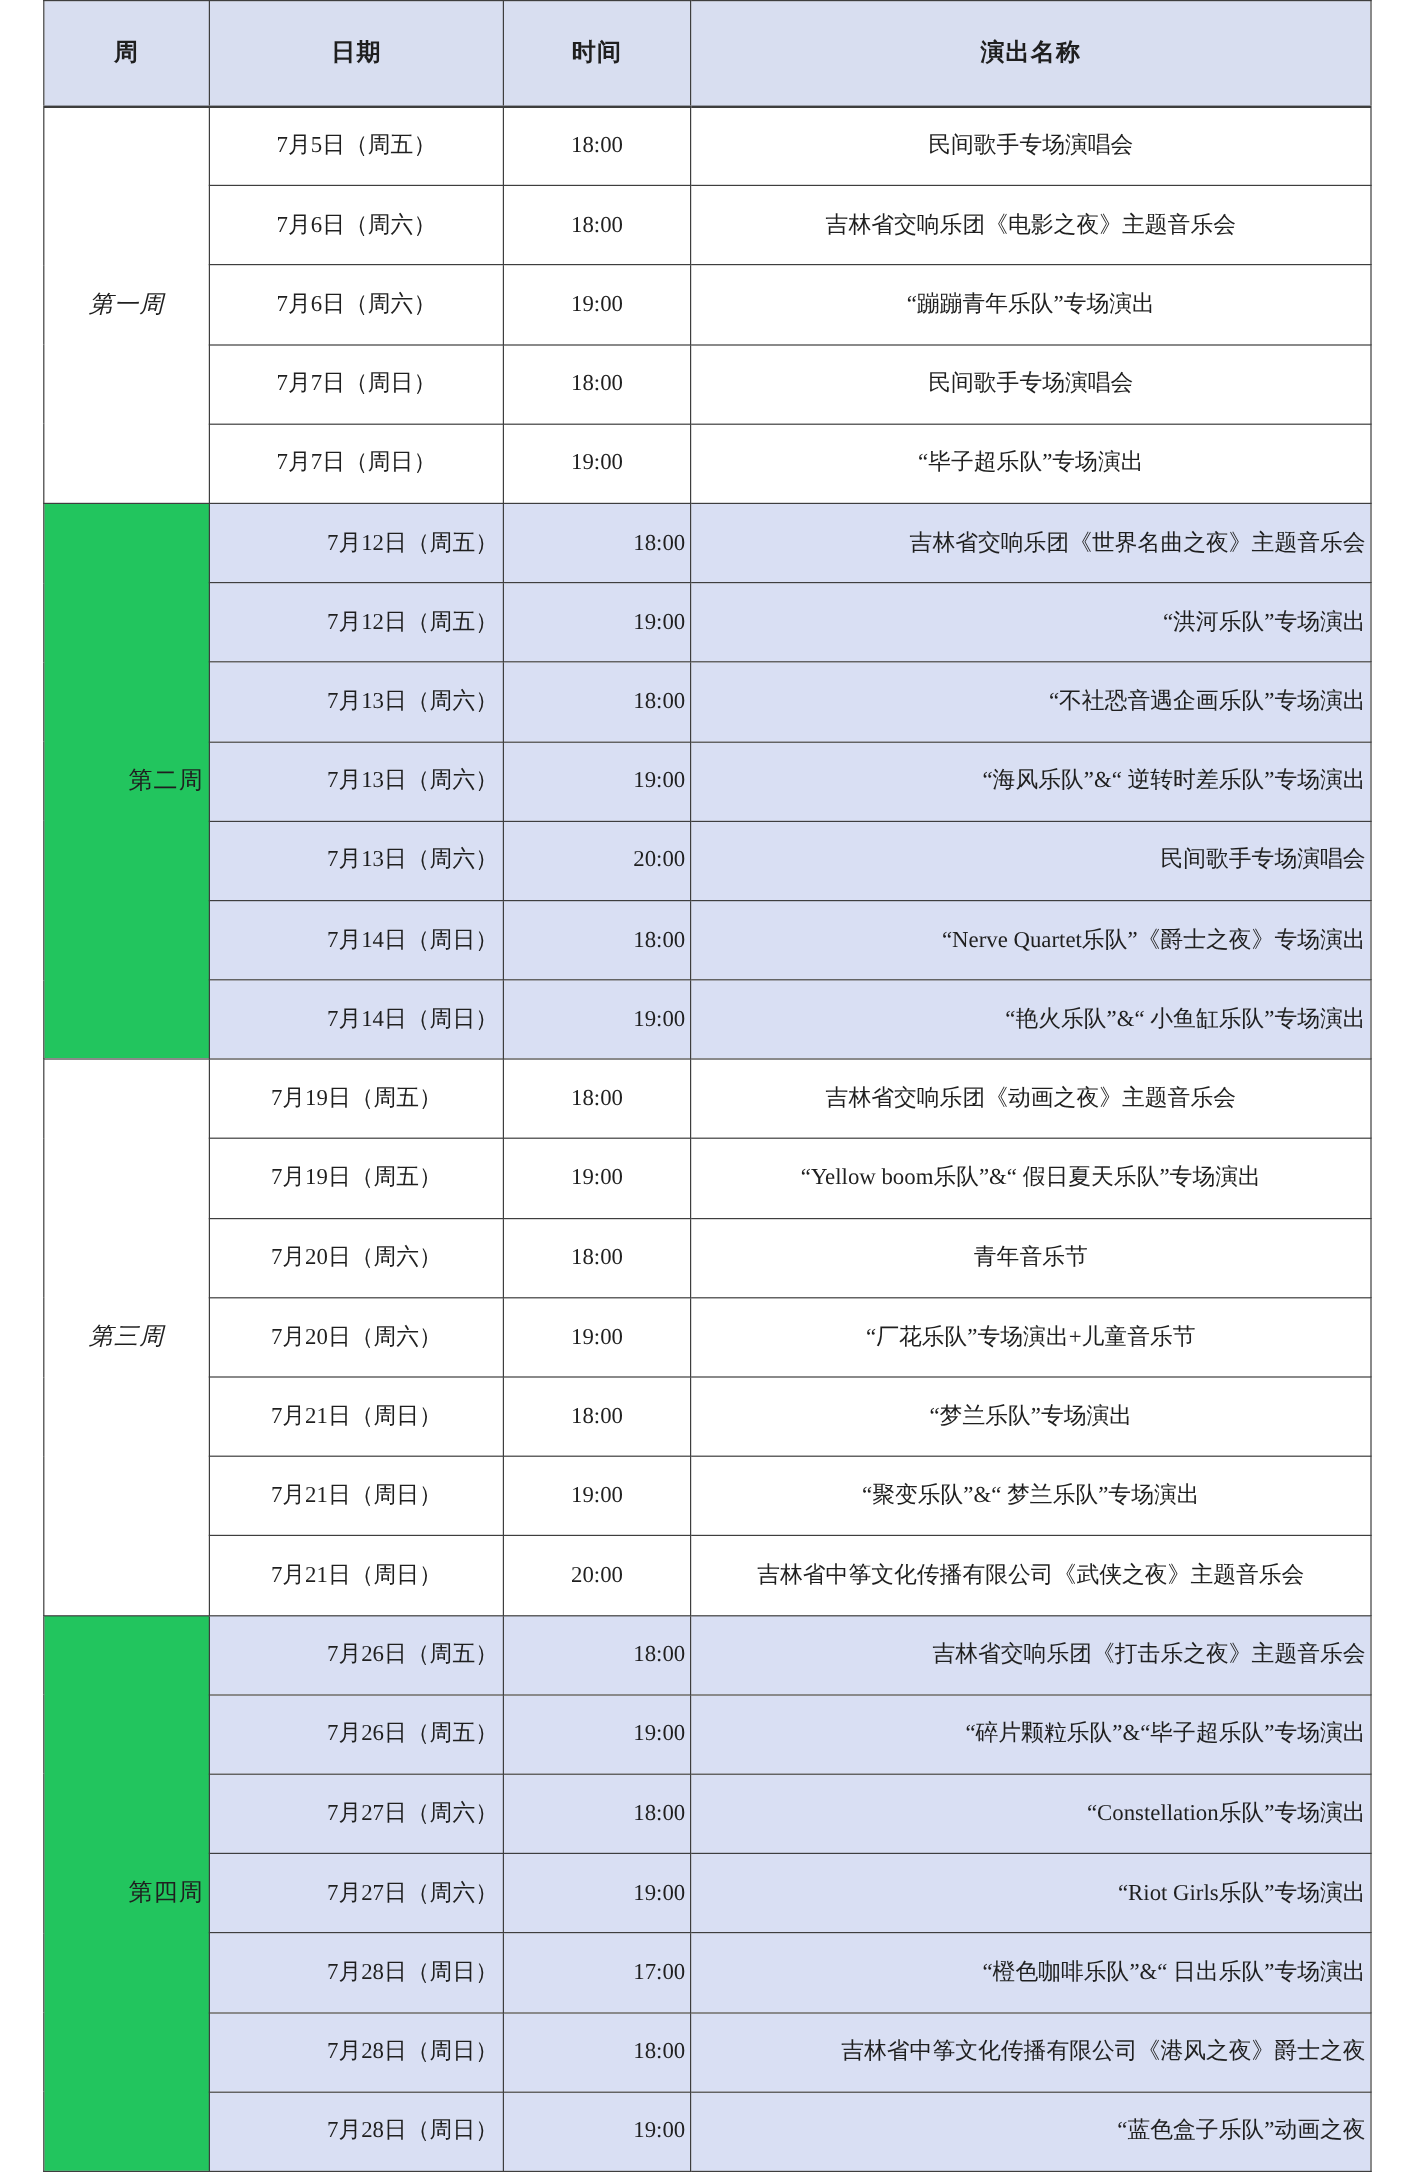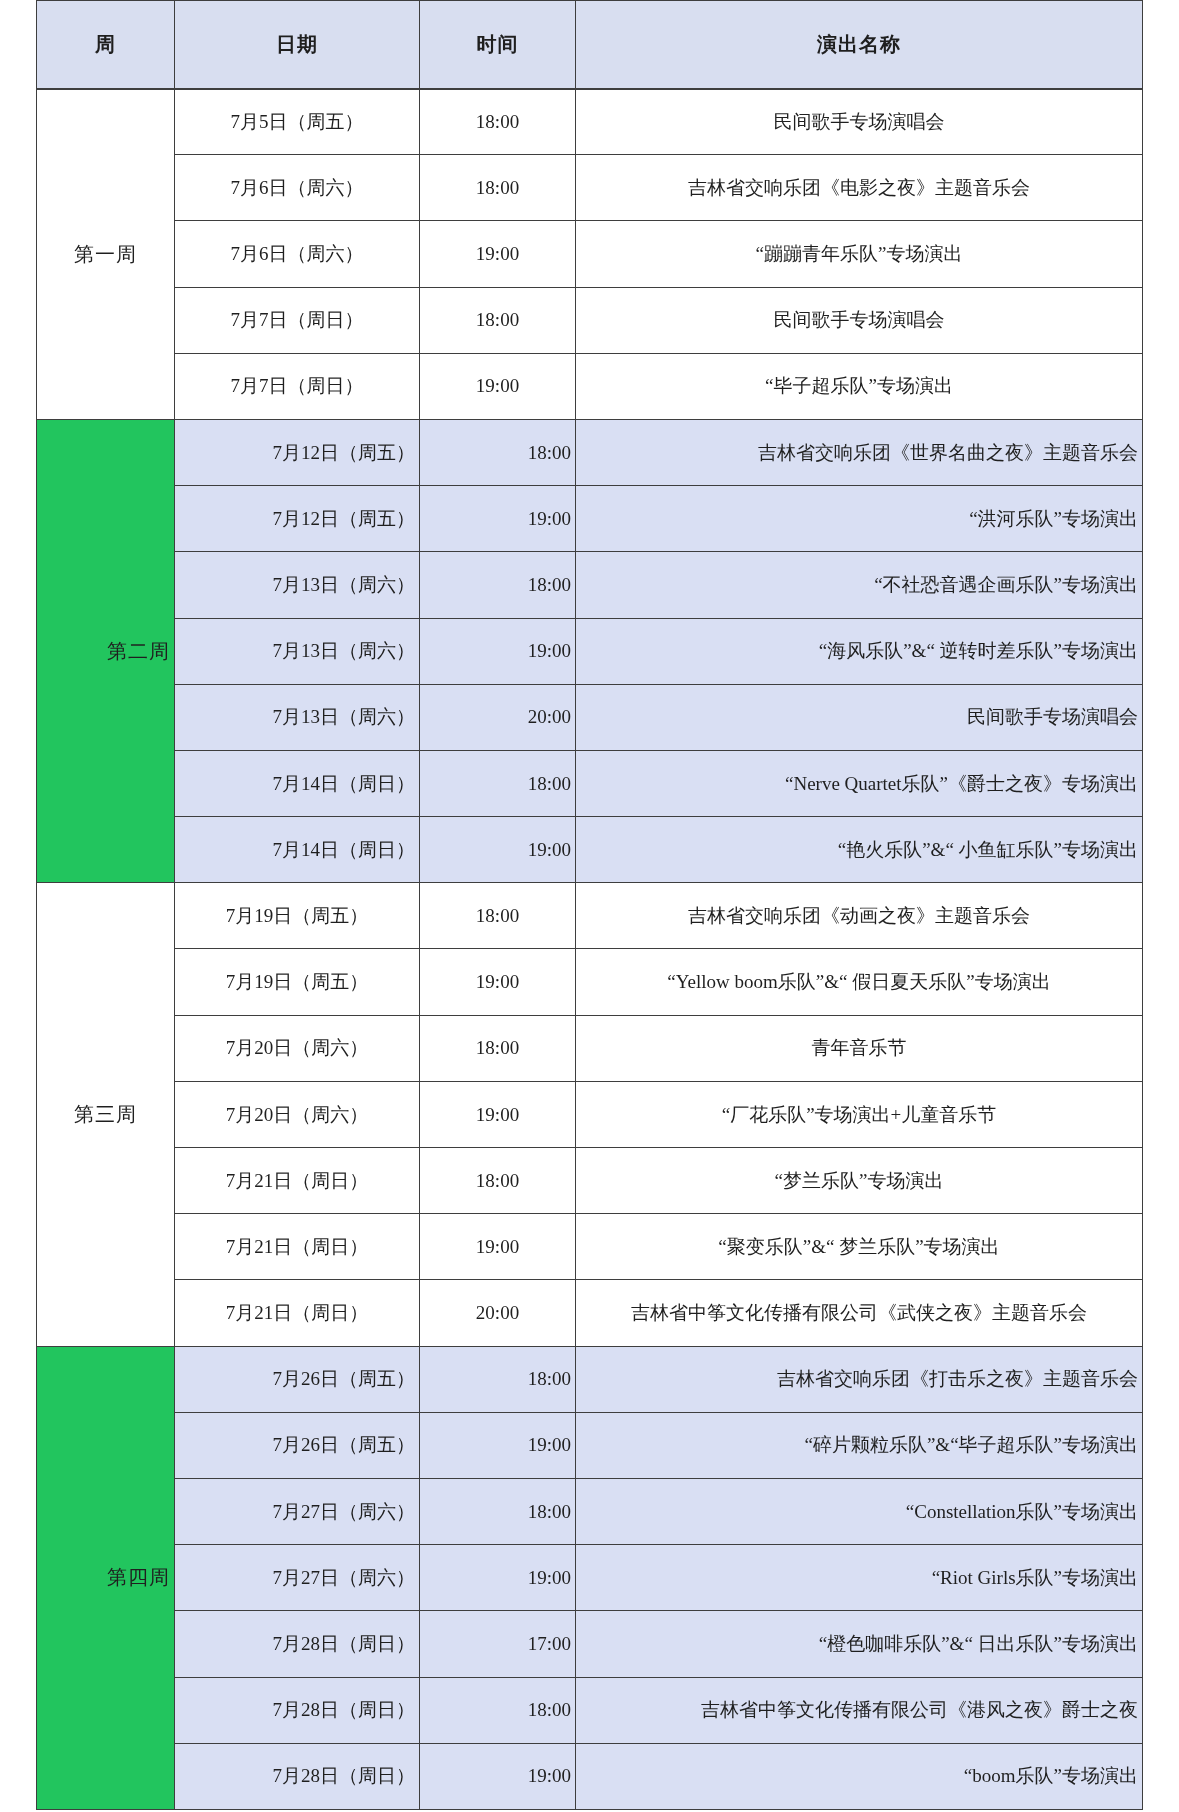--- a/index.html
+++ b/index.html
@@ -50,21 +50,21 @@
   }
   table.schedule tbody tr { height: 66.2px; }
 
   table.schedule td.week-cell {
     font-size: 20px;
     letter-spacing: 1px;
   }
   tr.shaded td { background: #d9dff3; text-align: right; }
   tr.plain  td { background: #ffffff; }
   td.week-cell.shaded-cell { background: #22c55e; }
-  td.week-cell.plain-cell  { background: #ffffff; }
+  td.week-cell.plain-cell  { background: #ffffff; font-style: italic; }
   td.week-cell { border-top-width: 2.2px; border-bottom-width: 2.2px; }
 </style>
 </head>
 <body>
 
 <div class="page">
   <table class="schedule">
     <colgroup>
       <col class="c-week">
         <col class="c-date">
@@ -205,17 +205,17 @@
           <td>“橙色咖啡乐队”&amp;“ 日出乐队”专场演出</td>
         </tr>
         <tr class="shaded">
           <td>7月28日（周日）</td>
           <td>18:00</td>
           <td>吉林省中筝文化传播有限公司《港风之夜》爵士之夜</td>
         </tr>
         <tr class="shaded">
           <td>7月28日（周日）</td>
           <td>19:00</td>
-          <td>“boom乐队”专场演出</td>
+          <td>“蓝色盒子乐队”动画之夜</td>
         </tr>
       </tbody>
   </table>
 </div>
 
 </body></html>

